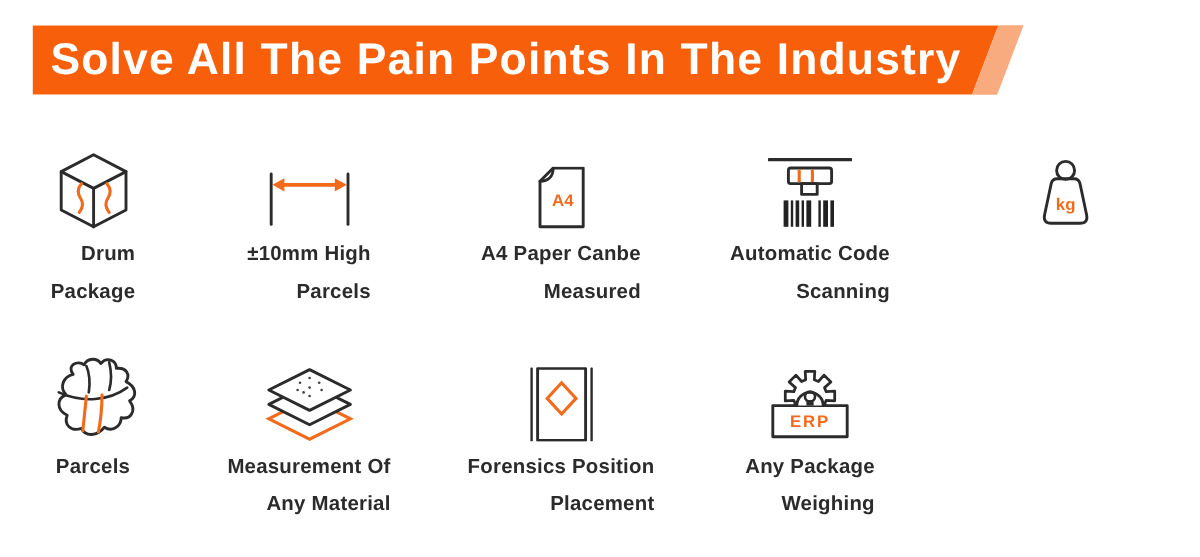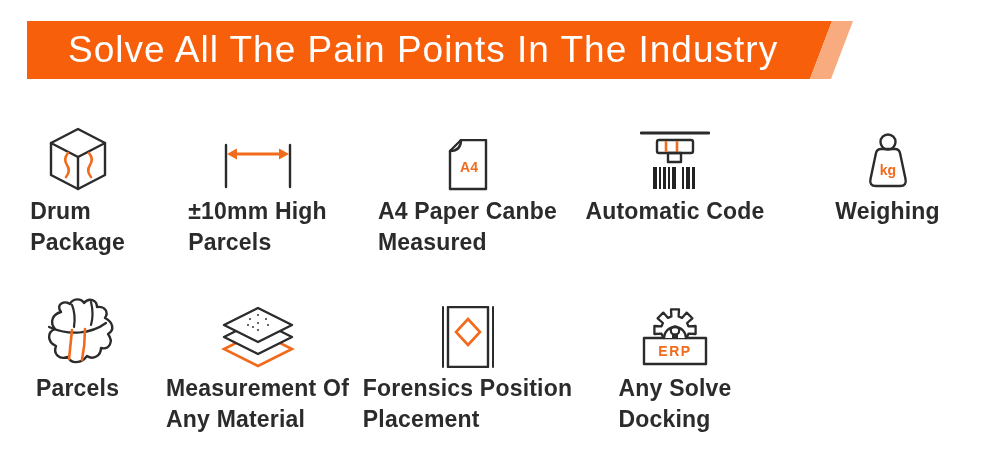--- a/index.html
+++ b/index.html
@@ -10,40 +10,40 @@
   }
   
   .banner { position:relative; margin:21px 0 0 27px; width:840px; height:58px; }
   .banner-main {
     position:absolute; left:0; top:0; width:805px; height:58px;
     background:#F75F0B;
     clip-path:polygon(0 0, 100% 0, calc(100% - 22px) 100%, 0 100%);
     display:flex; align-items:center;
   }
   .banner-title {
-    color:#ffffff; font-size:37px; font-weight:normal; letter-spacing:1px;
-    padding-left:41px; white-space:nowrap;
+    color:#ffffff; font-size:37px; font-weight:bold; letter-spacing:1px;
+    padding-left:15px; white-space:nowrap;
   }
   .banner-accent {
     position:absolute; left:794px; top:0; width:21px; height:58px;
     background:#F9AB80; transform:skewX(-20.8deg);
   }
   
   .features-row {
     display:grid;
     grid-template-columns:15.5% 20.5% 21.5% 20% 22.5%;
     width:1000px;
   }
   .row1 { margin-top:36px; }
   .row2 { margin-top:34px; }
   .feature { display:flex; flex-direction:column; align-items:center; }
   .icon-box { height:76px; display:flex; align-items:flex-end; justify-content:center; }
   .label {
-    margin-top:5px; text-align:left; font-weight:bold;
-    font-size:23px; line-height:31px; color:#2b2b2b; letter-spacing:0.2px;
+    margin-top:5px; text-align:right; font-weight:bold;
+    font-size:17px; line-height:31px; color:#2b2b2b; letter-spacing:0.2px;
     white-space:nowrap;
   }
   .label span { display:block; }
   svg { display:block; }
   .ic { stroke:#2b2b2b; stroke-width:2.4; fill:none; stroke-linejoin:round; stroke-linecap:round; }
   .ic-fillw { fill:#ffffff; }
   .acc { stroke:#F26A1C; stroke-width:2.6; fill:none; stroke-linecap:round; }
   .acc-fill { fill:#F26A1C; stroke:none; }
   .bar { fill:#222222; stroke:none; }
   .icon-text {
@@ -121,33 +121,33 @@
         <rect class="bar" x="23" y="36" width="3" height="22"></rect>
         <rect class="bar" x="28" y="36" width="2" height="22"></rect>
         <rect class="bar" x="32" y="36" width="4" height="22"></rect>
         <rect class="bar" x="42" y="36" width="2" height="22"></rect>
         <rect class="bar" x="46" y="36" width="4" height="22"></rect>
         <rect class="bar" x="52" y="36" width="3" height="22"></rect>
       </svg>
     </div>
     <div class="label">
       <span>Automatic Code</span>
+      <span>Scanning</span>
     </div>
   </div>
 
   <div class="feature">
     <div class="icon-box">
       <svg width="60" height="58" viewBox="0 0 60 58">
         <circle class="ic" cx="30" cy="9" r="7.5"></circle>
         <path class="ic" d="M23 16 Q19 16 18 20 L12.5 46 Q11 53 18 53 H42 Q49 53 47.5 46 L42 20 Q41 16 37 16 Z"></path>
         <text class="icon-text" x="30" y="42" font-size="14" text-anchor="middle">kg</text>
       </svg>
     </div>
     <div class="label">
-      <span>Weighing</span>
     </div>
   </div>
 
 </div>
 
 <div class="features-row row2">
 
   <div class="feature">
     <div class="icon-box">
       <svg width="78" height="72" viewBox="0 0 78 72">
@@ -208,19 +208,19 @@
       <svg width="90" height="66" viewBox="0 0 90 66">
         <path class="ic ic-fillw" style="stroke-width:2.3" d="M41.4 14.5 L41 7.4 L49 7.4 L48.6 14.5 L52 15.9 L56.7 10.6 L62.4 16.3 L57.1 21 L58.5 24.4 L65.6 24 L65.6 32 L58.5 31.6 L57.1 35 L62.4 39.7 L56.7 45.4 L52 40.1 L48.6 41.5 L49 48.6 L41 48.6 L41.4 41.5 L38 40.1 L33.3 45.4 L27.6 39.7 L32.9 35 L31.5 31.6 L24.4 32 L24.4 24 L31.5 24.4 L32.9 21 L27.6 16.3 L33.3 10.6 L38 15.9 Z"></path>
         <rect class="ic ic-fillw" x="14" y="36" width="62" height="26"></rect>
         <path class="ic ic-fillw" d="M34 36 A11 11 0 0 1 56 36"></path>
         <circle class="ic" style="stroke-width:2.2" cx="45" cy="28.5" r="4.2"></circle>
         <rect x="42" y="31.5" width="6" height="4.5" fill="#2b2b2b" stroke="none"></rect>
         <text class="icon-text" x="45" y="54" font-size="14" letter-spacing="1.5" text-anchor="middle">ERP</text>
       </svg>
     </div>
     <div class="label">
-      <span>Any Solve</span>
-      <span>Docking</span>
+      <span>Any Package</span>
+      <span>Weighing</span>
     </div>
   </div>
 
 
 </div>
 
 </body></html>

